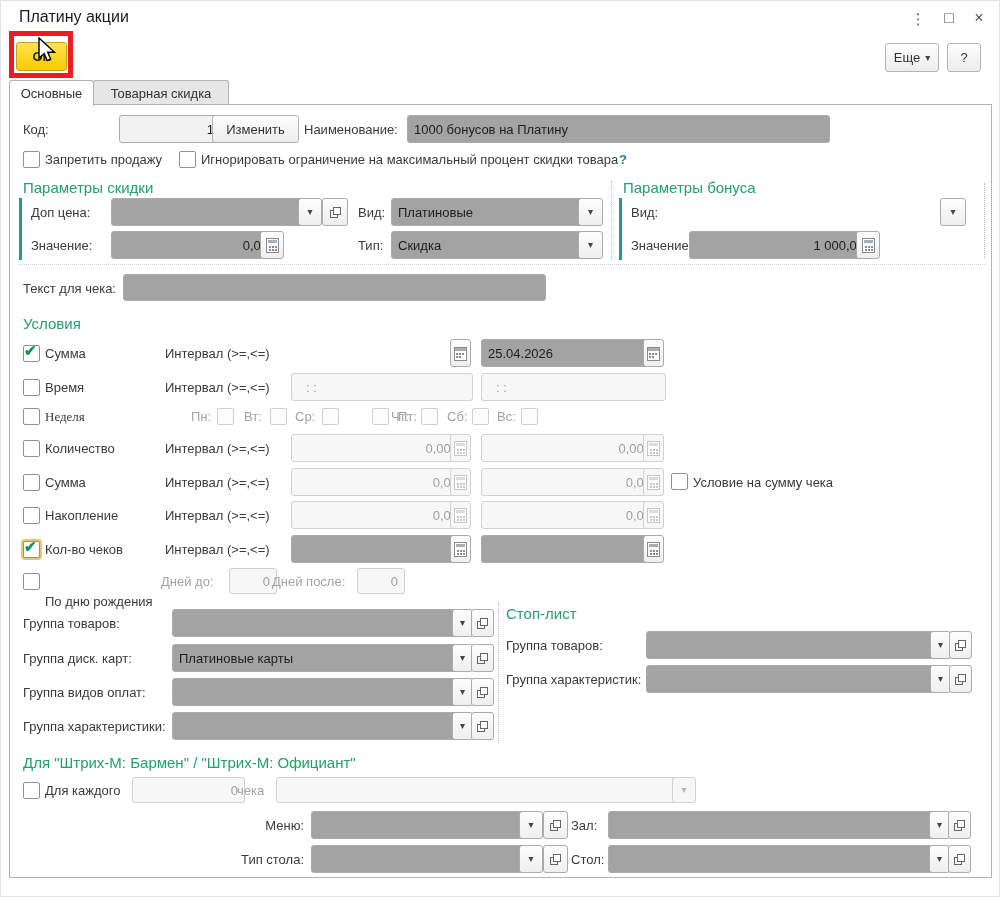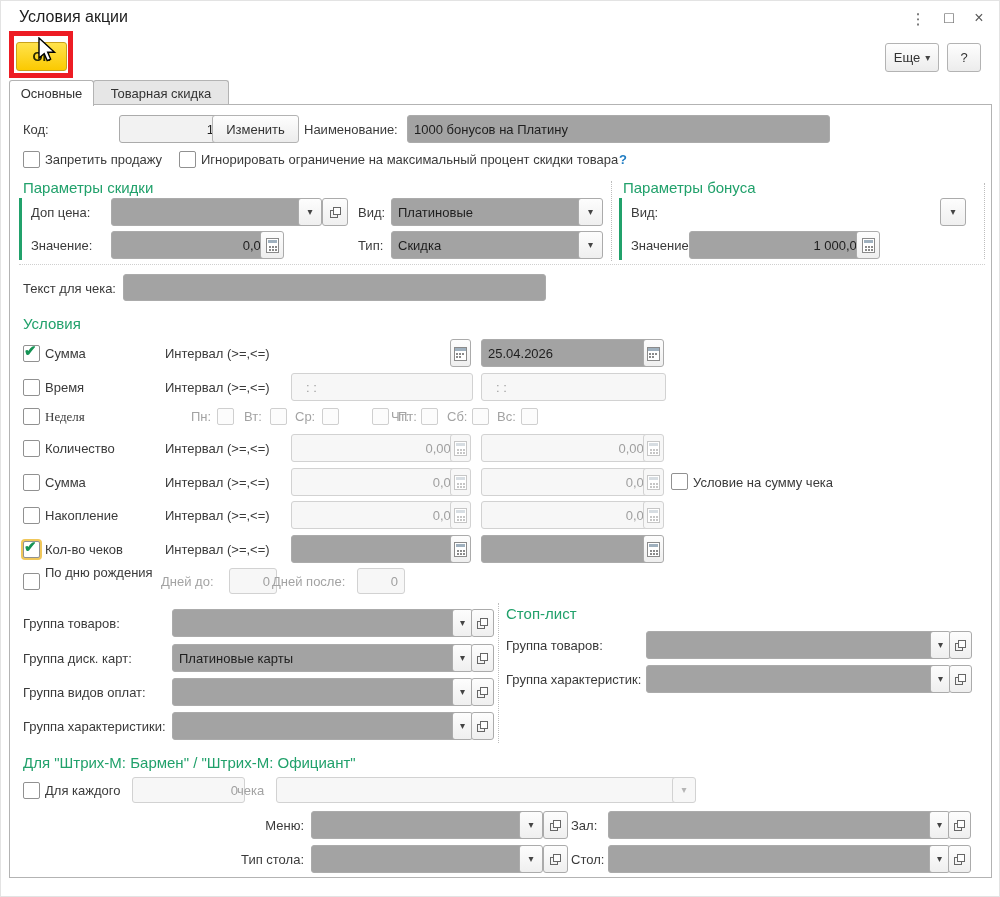--- a/index.html
+++ b/index.html
@@ -46,21 +46,21 @@
                  box-shadow:3px 0 0 #8a8a8a,6px 0 0 #8a8a8a,0 3px 0 #8a8a8a,3px 3px 0 #8a8a8a;}
   .winctl{position:absolute;color:#5a5a5a;font-size:15px;display:flex;align-items:center;justify-content:center;}
   .tab{position:absolute;border:1px solid #b3b3b3;border-bottom:none;border-radius:3px 3px 0 0;
        display:flex;align-items:center;justify-content:center;}
 </style>
 </head>
 <body>
 
 <div id="screen">
 
-  <div class="lbl" style="left:18px;top:7px;font-size:16px;color:#1d1d1d;">Условия акции</div>
+  <div class="lbl" style="left:18px;top:7px;font-size:16px;color:#1d1d1d;">Платину акции</div>
   <div class="winctl" style="left:908px;top:8px;width:18px;height:20px;">⋮</div>
   <div class="winctl" style="left:938px;top:7px;width:20px;height:20px;font-size:16px;">□</div>
   <div class="winctl" style="left:968px;top:7px;width:20px;height:20px;font-size:16px;">×</div>
 
   <div class="abs" style="left:8px;top:30px;width:64px;height:47px;border:5px solid #ed1c24;"></div>
   <div class="btn" style="left:15px;top:41px;width:49px;height:27px;background:linear-gradient(#ffe34d,#fbc900);border:1px solid #c9a21b;color:#2b2b00;font-weight:bold;">ОК</div>
   <svg class="abs" style="left:36px;top:36px;" width="24" height="28">
     <polygon points="2,1 2,21 7.2,16.6 10.2,23.6 13.6,22.1 10.7,15.3 17.5,15.3" fill="#ffffff" stroke="#000000" stroke-width="1.4"></polygon>
   </svg>
   <div class="btn" style="left:884px;top:42px;width:52px;height:27px;gap:5px;">
@@ -215,21 +215,21 @@
   <div class="field num" style="left:290px;top:534px;width:160px;height:26px;z-index:2;">0</div>
   <div class="sqbtn" style="left:449px;top:534px;width:19px;height:26px;z-index:2;">
       <span class="ic-calc"></span>
     </div>
   <div class="field num" style="left:480px;top:534px;width:163px;height:26px;z-index:2;">0</div>
   <div class="sqbtn" style="left:642px;top:534px;width:19px;height:26px;z-index:2;">
       <span class="ic-calc"></span>
     </div>
 
   <div class="cb" style="left:22px;top:572px;z-index:2;"></div>
-  <div class="lbl" style="left:44px;top:564px;z-index:2;">По дню рождения</div>
+  <div class="lbl" style="left:44px;top:593px;z-index:2;">По дню рождения</div>
   <div class="lbl gray" style="left:160px;top:573px;z-index:2;">Дней до:</div>
   <div class="field num dis" style="left:228px;top:567px;width:34px;height:24px;z-index:2;">0</div>
   <div class="lbl gray" style="left:271px;top:573px;z-index:2;">Дней после:</div>
   <div class="field num dis" style="left:356px;top:567px;width:34px;height:24px;z-index:2;">0</div>
 
   <div class="lbl" style="left:22px;top:615px;z-index:2;">Группа товаров:</div>
   <div class="field" style="left:171px;top:608px;width:281px;height:26px;z-index:2;"></div>
   <div class="sqbtn" style="left:451px;top:608px;width:19px;height:26px;z-index:2;">
       <span class="ddg">▾</span>
     </div>

